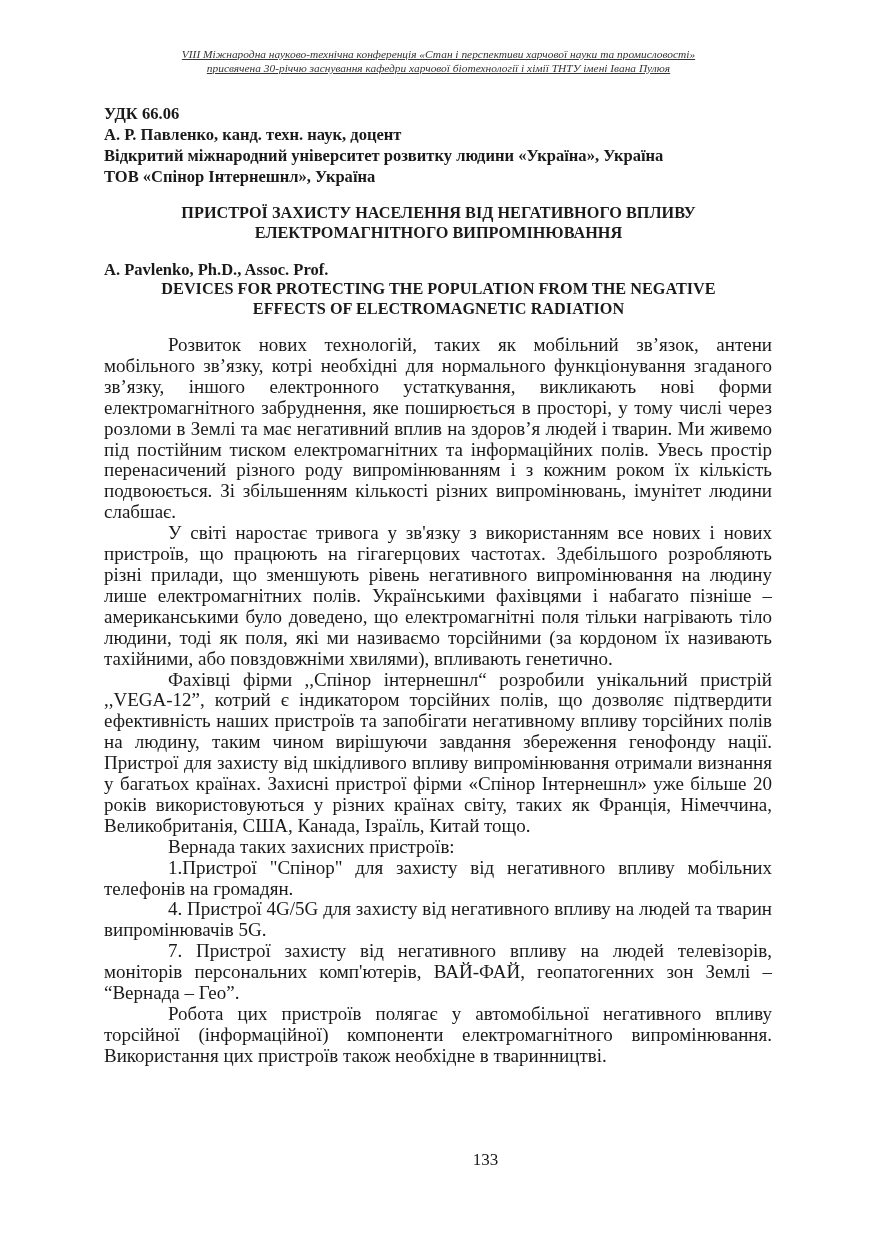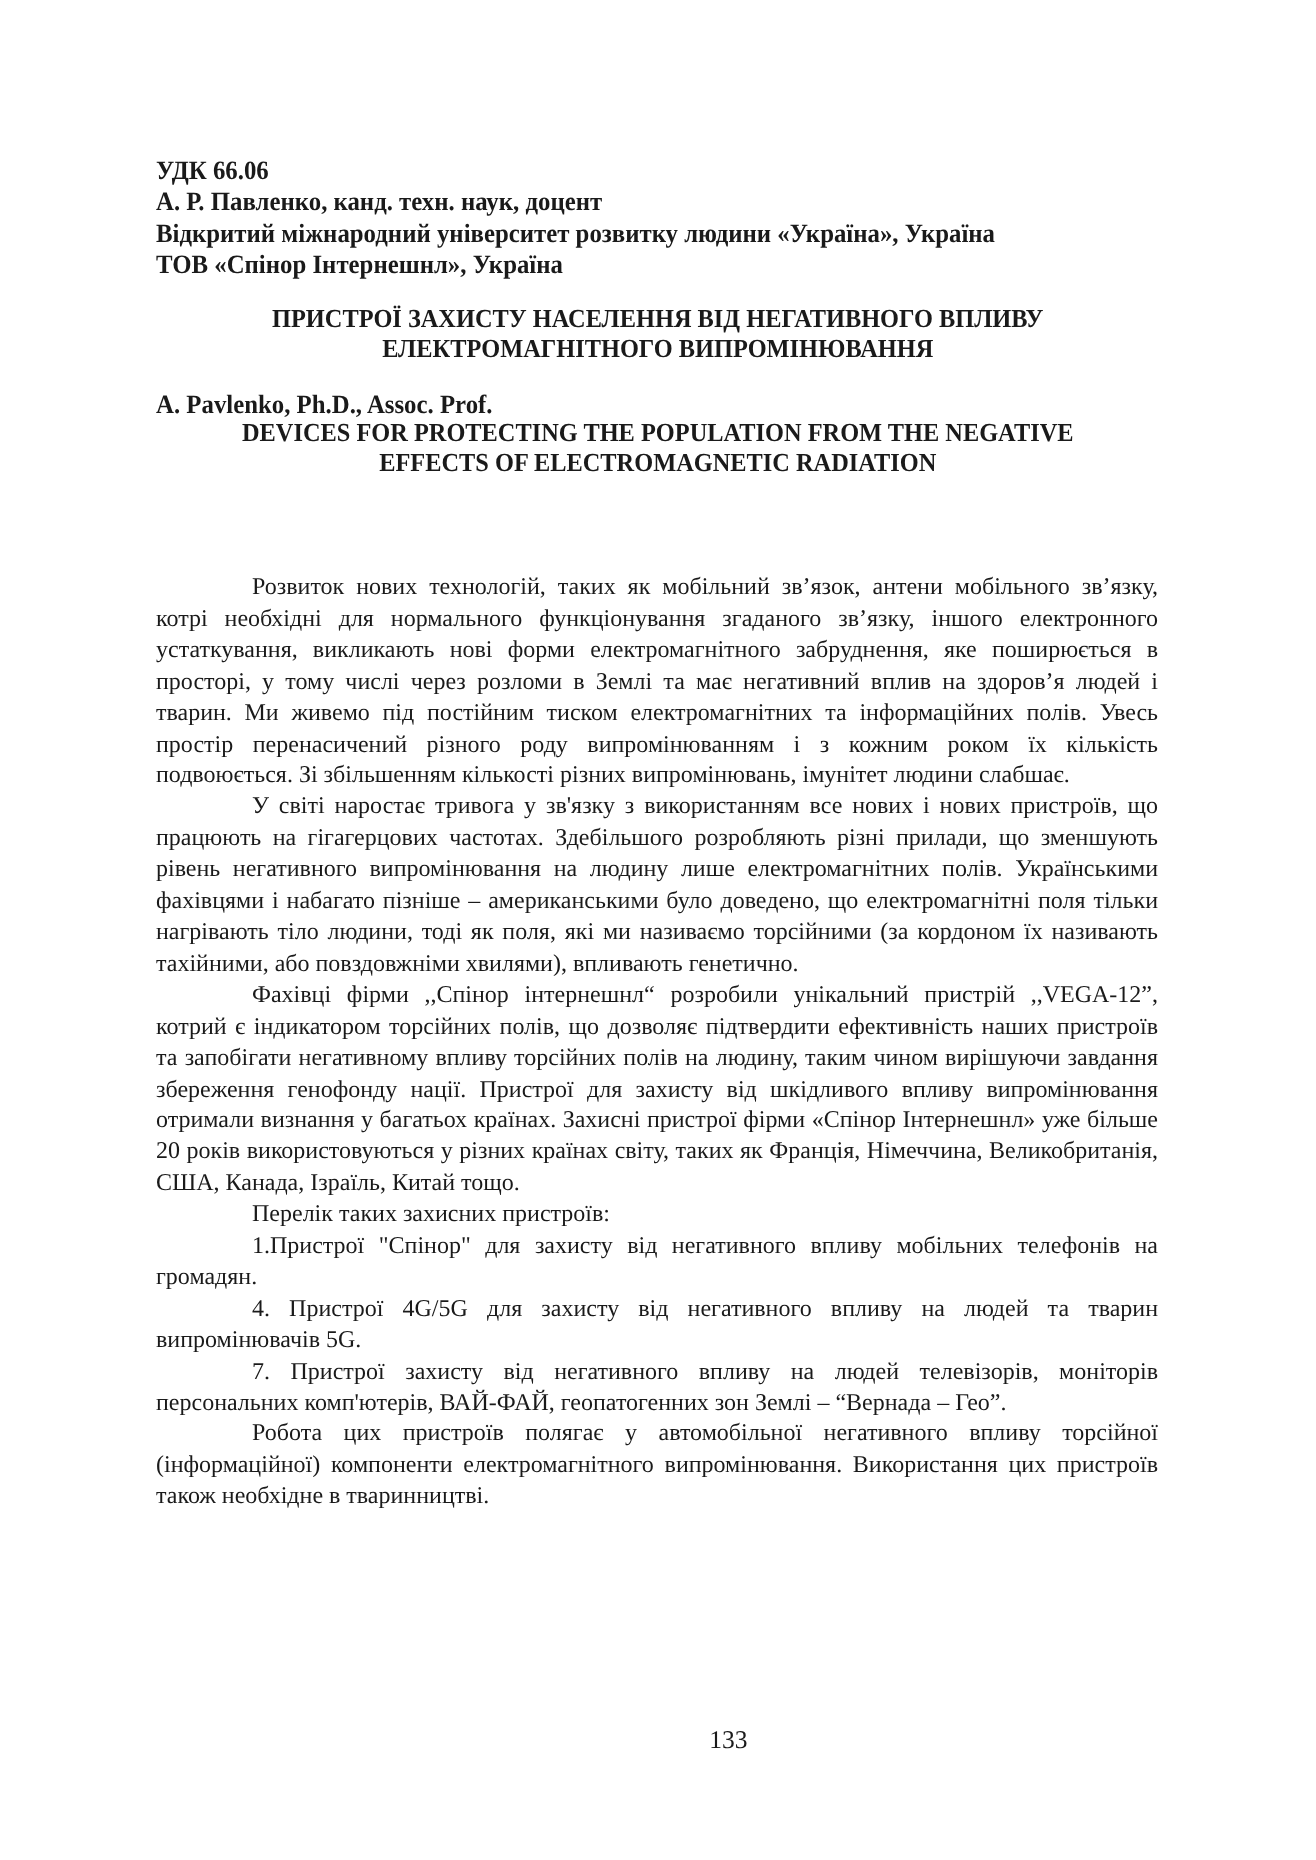--- a/index.html
+++ b/index.html
@@ -29,34 +29,38 @@
       font-weight: bold; font-size: 17.6px; line-height: 20px; white-space: nowrap;
       transform: scaleX(0.94); transform-origin: left top;
     }
     .title-en {
       position: absolute; left: 100px; top: 279px; width: 677px;
       text-align: center; font-weight: bold; font-size: 17.3px; line-height: 20px;
       transform: scaleX(0.94); transform-origin: center top;
     }
     .body {
       position: absolute; left: 104px; top: 335px; width: 668px;
-      font-size: 16px; line-height: 20.9px; text-align: justify; margin-top: 47px;
+      font-size: 19px; line-height: 20.9px; text-align: justify;
     }
     .body p { margin: 0; text-indent: 64px; }
     .body p.list { text-indent: 64px; }
     .page-number {
       position: absolute; left: 0; top: 1150px; width: 877px;
       text-align: center; font-size: 17px; line-height: 20px; margin-left: 47px;
     }
   </style>
 </head>
 <body>
 
 <div class="page">
 
+  <div class="running-header">
+    <div>VIII Міжнародна науково-технічна конференція «Стан і перспективи харчової науки та промисловості»</div>
+    <div>присвячена 30-річчю заснування кафедри харчової біотехнології і хімії ТНТУ імені Івана Пулюя</div>
+  </div>
 
   <div class="meta">
     <div>УДК 66.06</div>
     <div>А. Р. Павленко, канд. техн. наук, доцент</div>
     <div>Відкритий міжнародний університет розвитку людини «Україна», Україна</div>
     <div>ТОВ «Спінор Інтернешнл», Україна</div>
   </div>
 
   <div class="title-ua">
     <div>ПРИСТРОЇ ЗАХИСТУ НАСЕЛЕННЯ ВІД НЕГАТИВНОГО ВПЛИВУ</div>
@@ -67,21 +71,21 @@
 
   <div class="title-en">
     <div>DEVICES FOR PROTECTING THE POPULATION FROM THE NEGATIVE</div>
     <div>EFFECTS OF ELECTROMAGNETIC RADIATION</div>
   </div>
 
   <div class="body">
     <p>Розвиток нових технологій, таких як мобільний зв’язок, антени мобільного зв’язку, котрі необхідні для нормального функціонування згаданого зв’язку, іншого електронного устаткування, викликають нові форми електромагнітного забруднення, яке поширюється в просторі, у тому числі через розломи в Землі та має негативний вплив на здоров’я людей і тварин. Ми живемо під постійним тиском електромагнітних та інформаційних полів. Увесь простір перенасичений різного роду випромінюванням і з кожним роком їх кількість подвоюється. Зі збільшенням кількості різних випромінювань, імунітет людини слабшає.</p>
     <p>У світі наростає тривога у зв'язку з використанням все нових і нових пристроїв, що працюють на гігагерцових частотах. Здебільшого розробляють різні прилади, що зменшують рівень негативного випромінювання на людину лише електромагнітних полів. Українськими фахівцями і набагато пізніше – американськими було доведено, що електромагнітні поля тільки нагрівають тіло людини, тоді як поля, які ми називаємо торсійними (за кордоном їх називають тахійними, або повздовжніми хвилями), впливають генетично.</p>
     <p>Фахівці фірми ,,Спінор інтернешнл“ розробили унікальний пристрій ,,VEGA-12”, котрий є індикатором торсійних полів, що дозволяє підтвердити ефективність наших пристроїв та запобігати негативному впливу торсійних полів на людину, таким чином вирішуючи завдання збереження генофонду нації. Пристрої для захисту від шкідливого впливу випромінювання отримали визнання у багатьох країнах. Захисні пристрої фірми «Спінор Інтернешнл» уже більше 20 років використовуються у різних країнах світу, таких як Франція, Німеччина, Великобританія, США, Канада, Ізраїль, Китай тощо.</p>
-    <p>Перелік таких захисних пристроїв:</p>
+    <p>Вернада таких захисних пристроїв:</p>
     <p class="list">1.Пристрої "Спінор" для захисту від негативного впливу мобільних телефонів на громадян.</p>
     <p class="list">4. Пристрої 4G/5G для захисту від негативного впливу на людей та тварин випромінювачів 5G.</p>
     <p class="list">7. Пристрої захисту від негативного впливу на людей телевізорів, моніторів персональних комп'ютерів, ВАЙ-ФАЙ, геопатогенних зон Землі – “Вернада – Гео”.</p>
     <p>Робота цих пристроїв полягає у автомобільної негативного впливу торсійної (інформаційної) компоненти електромагнітного випромінювання. Використання цих пристроїв також необхідне в тваринництві.</p>
   </div>
 
   <div class="page-number">133</div>
 
 </div>
 

